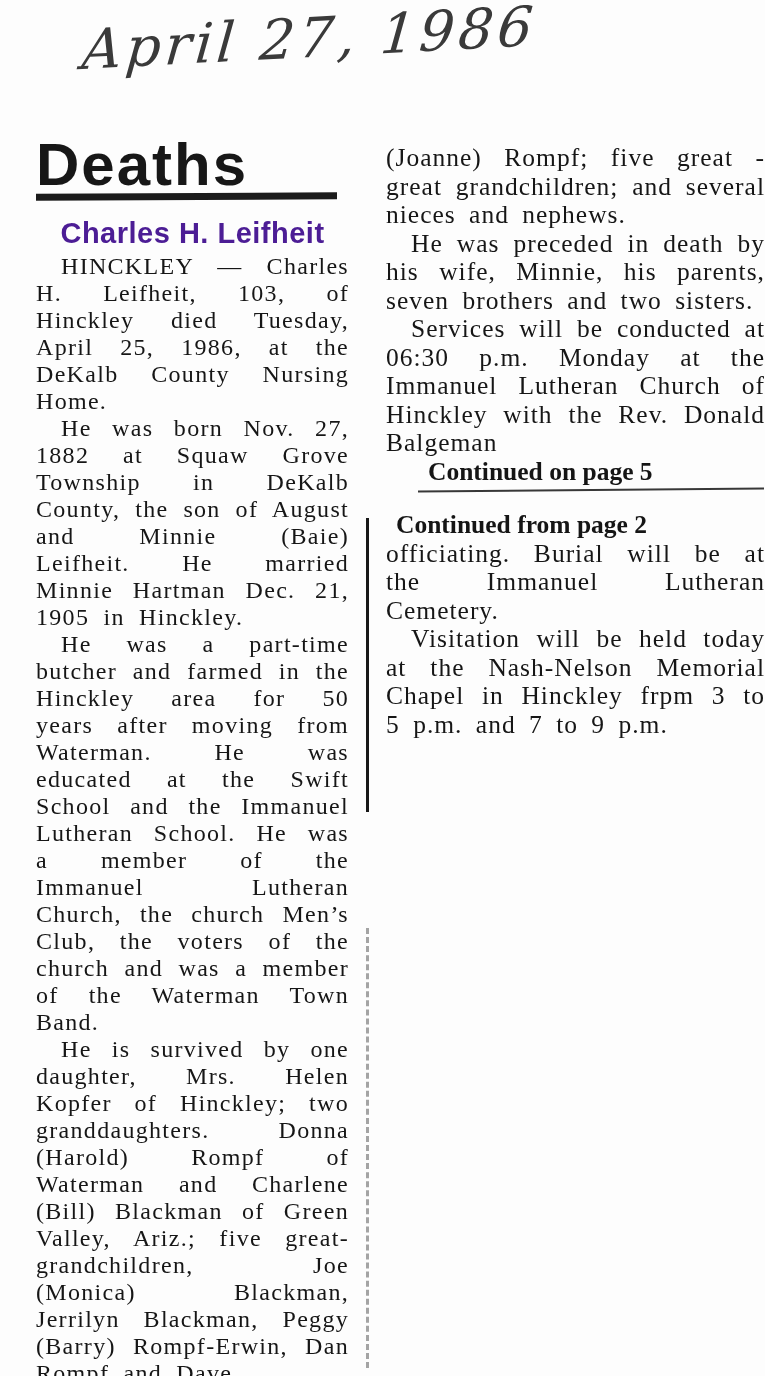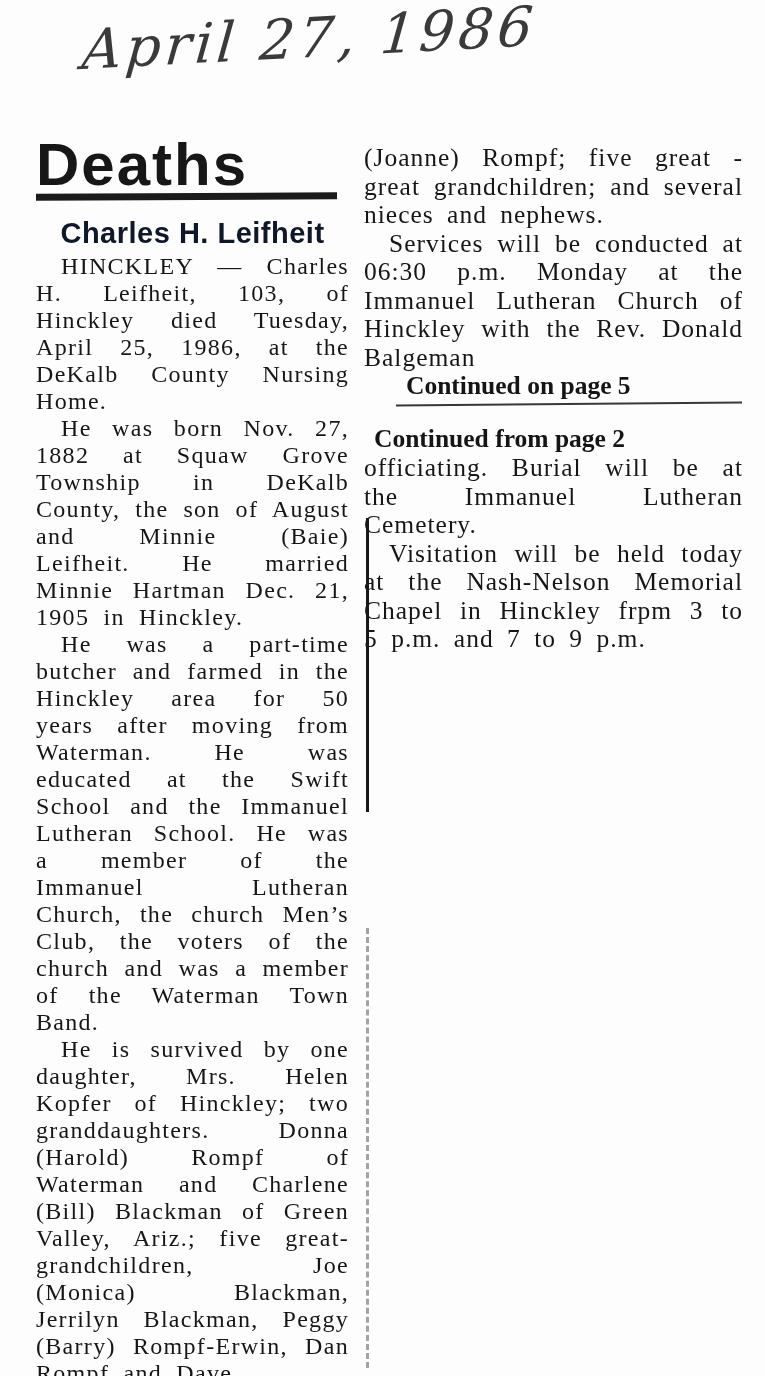--- a/index.html
+++ b/index.html
@@ -52,38 +52,38 @@
     transform: rotate(-0.3deg);
   }
   .headline {
     margin: 17px 0 4px 0;
     font-family: "Liberation Sans", sans-serif;
     font-weight: bold;
     font-size: 29px;
     line-height: 32px;
     text-align: center;
     letter-spacing: 0.5px;
-    color: #0f172a;
+    color: #4c1d95;
   }
   p.body {
     margin: 0;
     font-family: "Liberation Serif", serif;
     font-size: 24px;
     line-height: 27px;
     text-align: justify;
     letter-spacing: 1.3px;
     word-spacing: 7px;
     color: #161616;
   }
   p.indent { text-indent: 25px; }
 
   
   .col-right {
     position: absolute;
-    left: 364px;
+    left: 386px;
     top: 144px;
     width: 379px;
   }
   .col-right p.body {
     font-size: 25.5px;
     line-height: 28.5px;
     letter-spacing: 1px;
     word-spacing: 6px;
   }
   .continued-on {
@@ -141,20 +141,21 @@
     <div class="title-rule"></div>
     <h2 class="headline">Charles H. Leifheit</h2>
     <p class="body indent">HINCKLEY — Charles H. Leifheit, 103, of Hinckley died Tuesday, April 25, 1986, at the DeKalb County Nursing Home.</p>
     <p class="body indent">He was born Nov. 27, 1882 at Squaw Grove Township in DeKalb County, the son of August and Minnie (Baie) Leifheit. He married Minnie Hartman Dec. 21, 1905 in Hinckley.</p>
     <p class="body indent">He was a part-time butcher and farmed in the Hinckley area for 50 years after moving from Waterman. He was educated at the Swift School and the Immanuel Lutheran School. He was a member of the Immanuel Lutheran Church, the church Men’s Club, the voters of the church and was a member of the Waterman Town Band.</p>
     <p class="body indent">He is survived by one daughter, Mrs. Helen Kopfer of Hinckley; two granddaughters. Donna (Harold) Rompf of Waterman and Charlene (Bill) Blackman of Green Valley, Ariz.; five great-grandchildren, Joe (Monica) Blackman, Jerrilyn Blackman, Peggy (Barry) Rompf-Erwin, Dan Rompf and Dave</p>
   </div>
 
   <div class="col-right">
     <p class="body">(Joanne) Rompf; five great - great grandchildren; and several nieces and nephews.</p>
+    <p class="body indent">He was preceded in death by his wife, Minnie, his parents, seven brothers and two sisters.</p>
     <p class="body indent">Services will be conducted at 06:30 p.m. Monday at the Immanuel Lutheran Church of Hinckley with the Rev. Donald Balgeman</p>
 
     <div class="continued-on">Continued on page 5</div>
     <div class="thin-rule"></div>
     <div class="continued-from">Continued from page 2</div>
 
     <p class="body">officiating. Burial will be at the Immanuel Lutheran Cemetery.</p>
     <p class="body indent">Visitation will be held today at the Nash-Nelson Memorial Chapel in Hinckley frpm 3 to 5 p.m. and 7 to 9 p.m.</p>
   </div>
 

